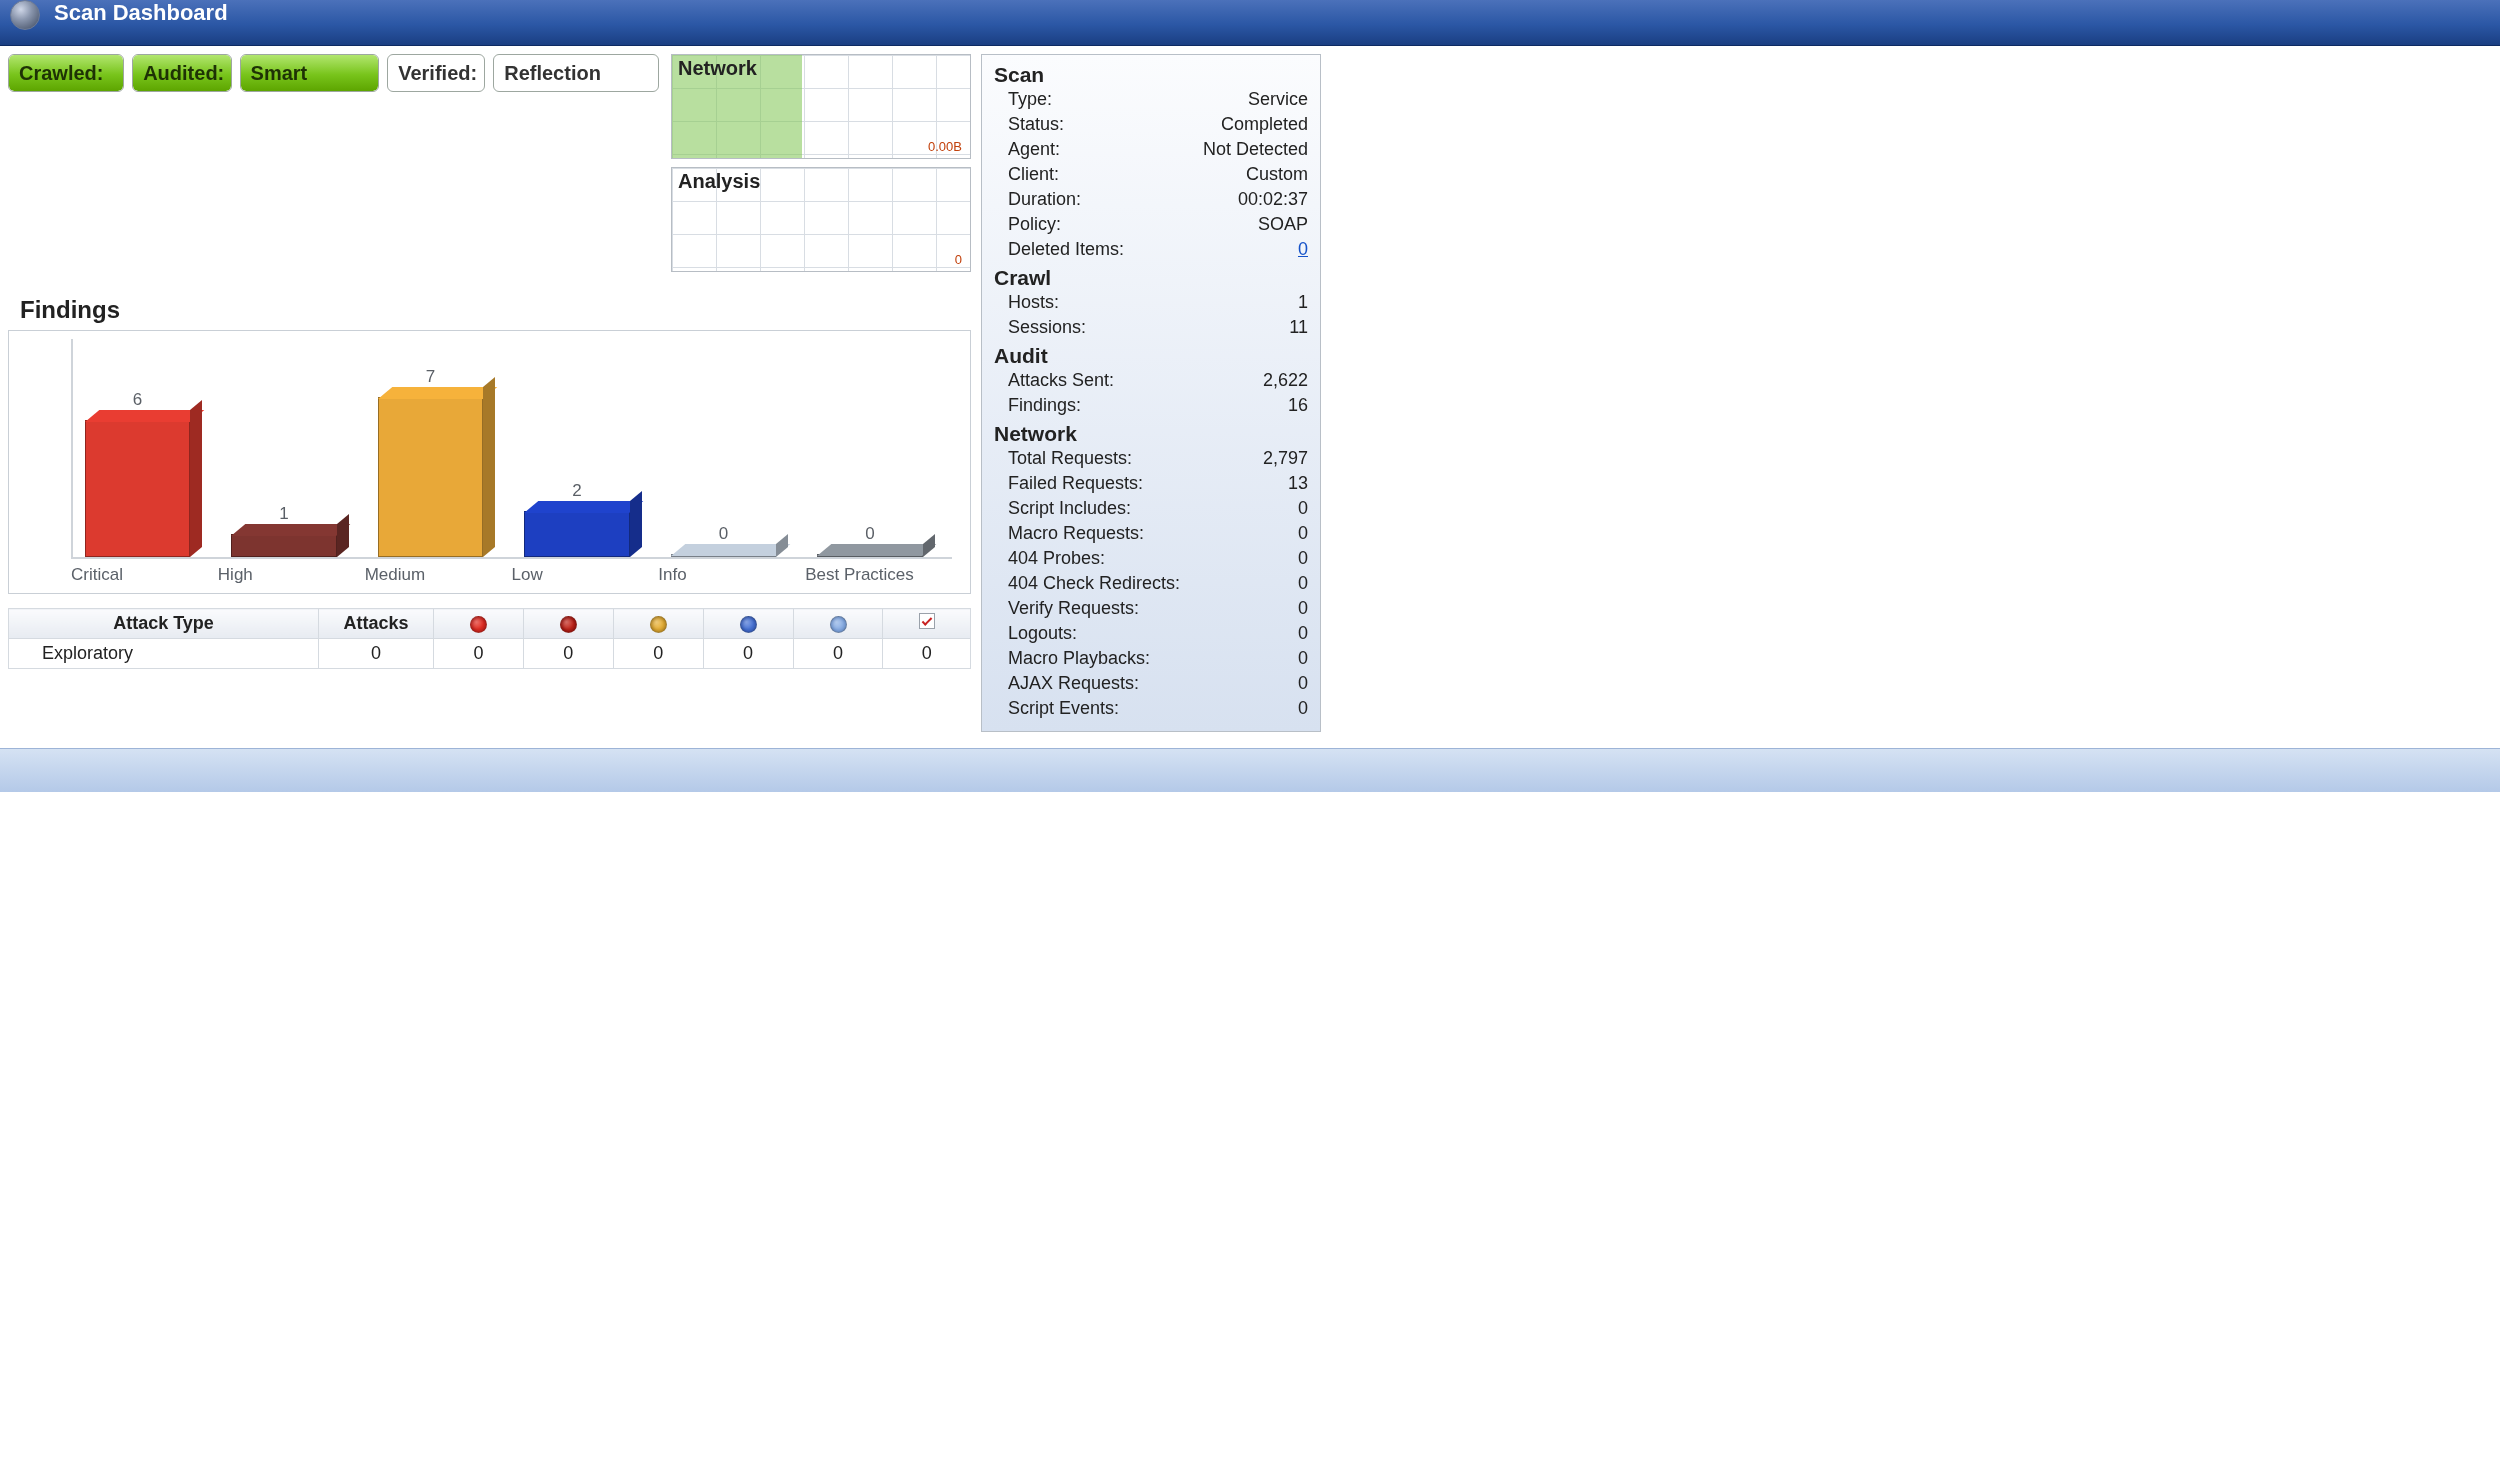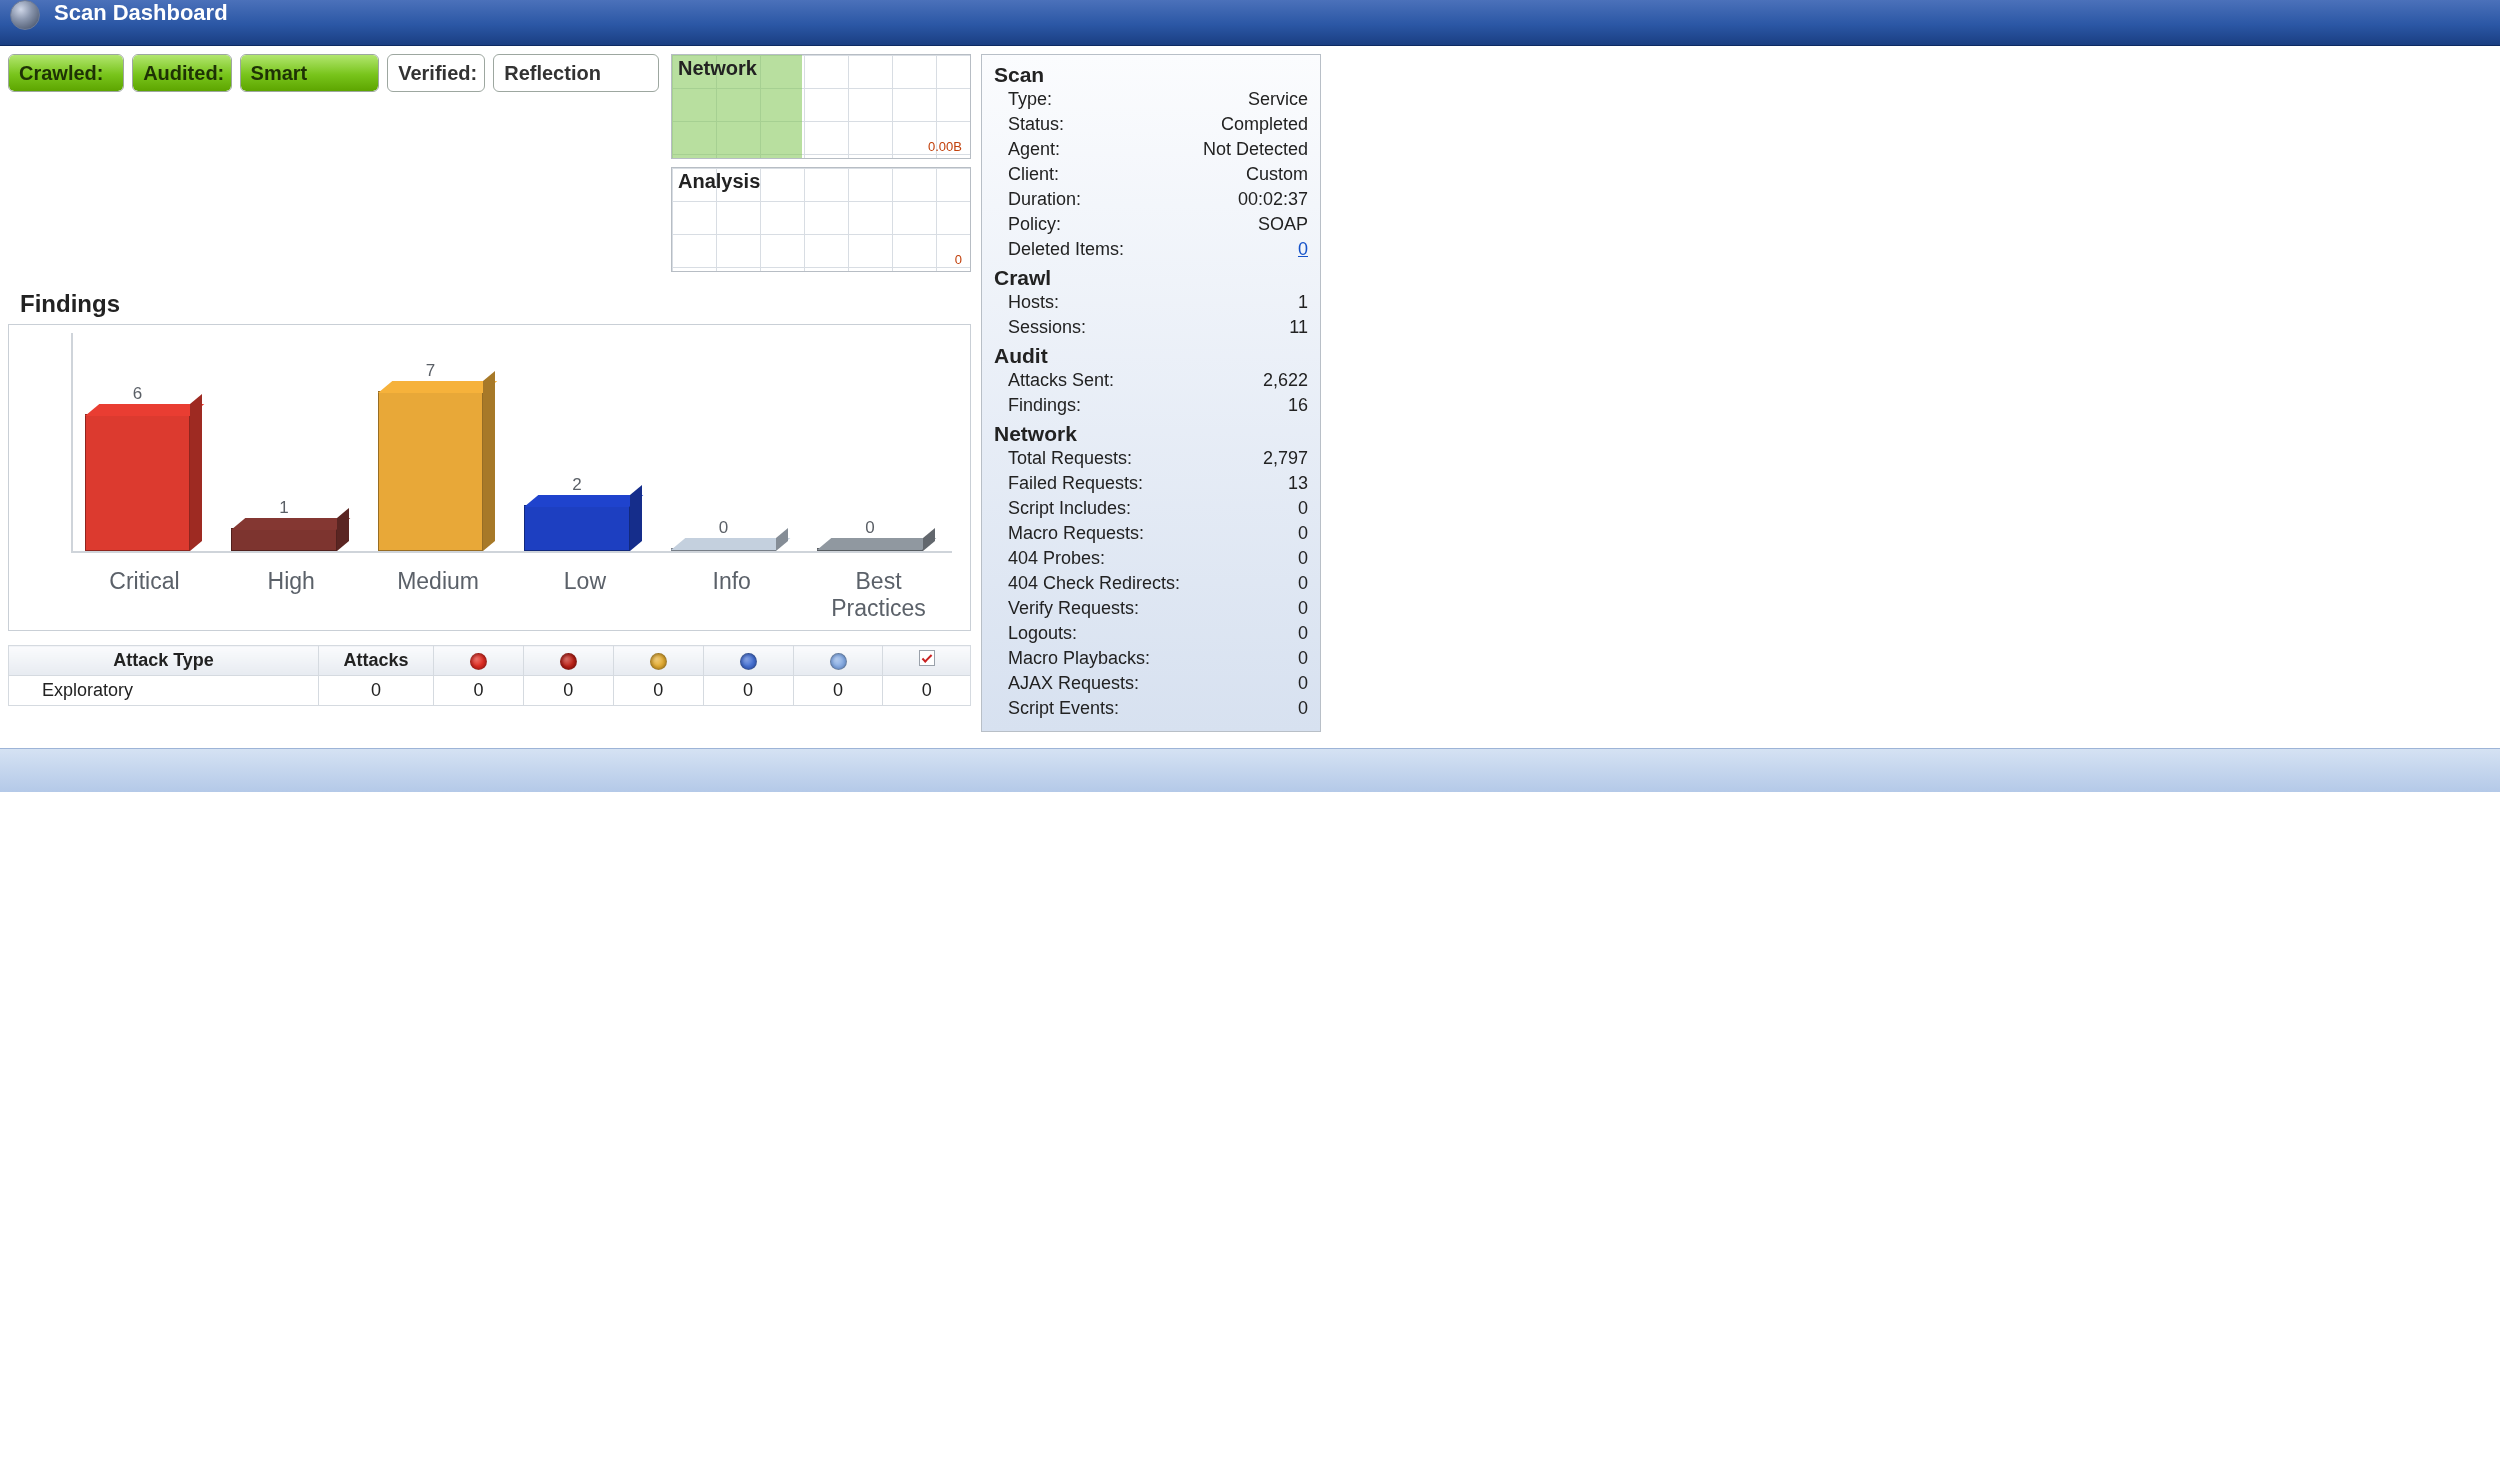--- a/index.html
+++ b/index.html
@@ -44,39 +44,39 @@
   .mini-panel .mp-note { position:absolute; bottom:4px; right:8px; font-size:13px; color:#c2410c; }
   .mini-grid {
     position:absolute; inset:0;
     background-image:
       linear-gradient(#d8dde3 1px, transparent 1px),
       linear-gradient(90deg, #d8dde3 1px, transparent 1px);
     background-size: 44px 33px;
   }
   .mini-green { position:absolute; left:0; top:0; width:130px; height:100%; background:rgba(126,196,80,0.55); }
 
-  .findings-panel { margin-top:18px; }
+  .findings-panel { margin-top:24px; }
   .findings-title { font-weight:bold; font-size:24px; margin:0 0 6px 12px; }
   .chart-frame { border:1px solid #c9cfd6; padding:8px 8px 8px 8px; }
   .chart-area { position:relative; height:220px; border-left:2px solid #cfd4da; border-bottom:2px solid #cfd4da; margin-left:54px; margin-right:10px; }
   .bar3d { position:absolute; bottom:0; width:140px; }
   .bar3d .face { width:100%; background:#999; border:1px solid rgba(0,0,0,0.35); }
   .bar3d .top {
     position:absolute; top:-10px; left:0; width:100%; height:12px;
     transform:skewX(-50deg); transform-origin:bottom left;
     filter:brightness(1.06);
   }
   .bar3d .side {
     position:absolute; top:-10px; right:-12px; width:12px; bottom:0;
     transform:skewY(-40deg); transform-origin:top left;
     filter:brightness(0.72);
   }
   .bar3d .val { position:absolute; left:0; right:0; text-align:center; top:-30px; font-size:17px; color:#5a5f66; }
   .xlabels { display:flex; margin-left:54px; margin-right:10px; }
-  .xlabels div { flex:1; text-align:center; font-size:23px; color:#5b6169; padding-top:15px; }
+  .xlabels div { flex:1; font-size:17px; color:#5b6169; padding-top:6px; }
 
   .atk-table { width:100%; border-collapse:collapse; margin-top:14px; border:1px solid #c3c9d0; }
   .atk-table th, .atk-table td { border:1px solid #d5dae0; padding:4px 10px; text-align:center; font-size:18px; }
   .atk-table th { background:linear-gradient(#fafbfd, #e7ebf1); font-weight:bold; }
   .atk-table td.first { text-align:left; }
   .atk-table tbody tr:nth-child(even) td { background:#f4f6f9; }
   .expander { display:inline-block; width:12px; height:12px; border:1px solid #8c949e; font-size:10px; line-height:10px; text-align:center; vertical-align:middle; margin-right:6px; color:#4b525b; background:#fff; }
   .sev-dot { display:inline-block; width:17px; height:17px; border-radius:50%; vertical-align:middle; border:1px solid rgba(0,0,0,.3);
     background:radial-gradient(circle at 35% 32%, #fff5, #0000 55%); }
   .sev-critical { background-color:#e22f24; box-shadow:inset 0 0 4px #811; }

